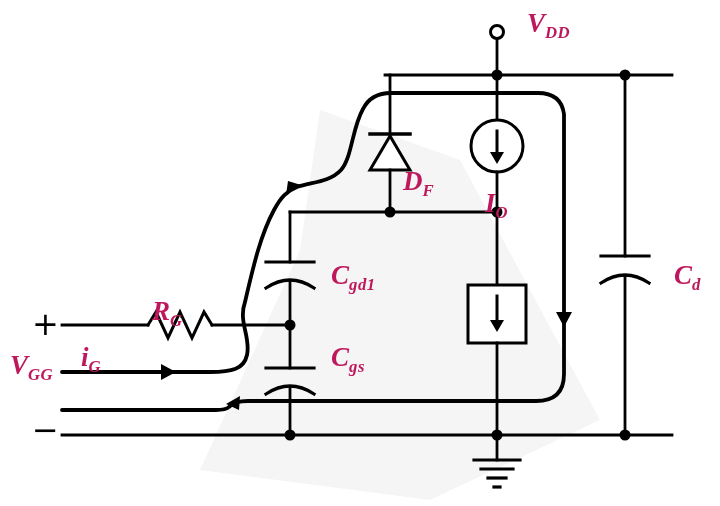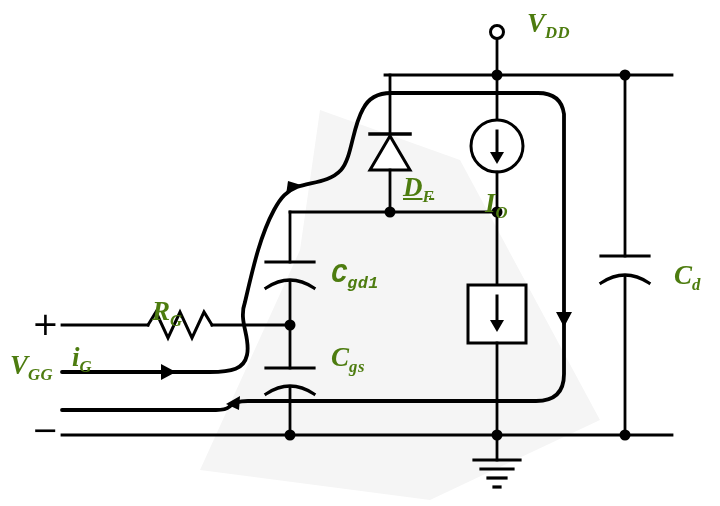--- a/index.html
+++ b/index.html
@@ -10,21 +10,21 @@
     background: #ffffff;
     overflow: hidden;
     font-family: "Liberation Serif", serif;
   }
   svg.circuit { position: absolute; left: 0; top: 0; }
   .lbl {
     position: absolute;
     font-style: italic;
     font-weight: 700;
     font-size: 27px;
-    color: #4d7c0f;
+    color: #be185d;
     white-space: nowrap;
     line-height: 1;
     user-select: none;
   }
   .lbl sub {
     font-size: 0.62em;
     font-style: italic;
     vertical-align: -0.35em;
     letter-spacing: 0.5px;
   }
@@ -129,33 +129,33 @@
       <circle cx="497" cy="212" r="5.5"></circle>
       <circle cx="290" cy="325" r="5.5"></circle>
       <circle cx="290" cy="435" r="5.5"></circle>
       <circle cx="497" cy="435" r="5.5"></circle>
       <circle cx="625" cy="435" r="5.5"></circle>
     </g>
   </svg>
 
   <span class="lbl" style="left:527px; top:10px;"><i>V</i><sub>DD</sub></span>
 
-  <span class="lbl" style="left:403px; top:174px;text-decoration:underline;"><i>D</i><sub>F</sub></span>
+  <span class="lbl" style="left:403px; top:168px;"><i>D</i><sub>F</sub></span>
 
   <span class="lbl" style="left:485px; top:190px;"><i>I</i><sub>O</sub></span>
 
-  <span class="lbl" style="left:331px; top:262px;font-family:Liberation Mono, monospace;"><i>C</i><sub>gd1</sub></span>
+  <span class="lbl" style="left:331px; top:262px;"><i>C</i><sub>gd1</sub></span>
 
   <span class="lbl" style="left:331px; top:344px;"><i>C</i><sub>gs</sub></span>
 
   <span class="lbl" style="left:674px; top:262px;"><i>C</i><sub>d</sub></span>
 
   <span class="lbl" style="left:152px; top:298px;"><i>R</i><sub>G</sub></span>
 
-  <span class="lbl" style="left:72px; top:344px;text-align:right;"><i>i</i><sub>G</sub></span>
+  <span class="lbl" style="left:81px; top:344px;text-align:right;"><i>i</i><sub>G</sub></span>
 
   <span class="lbl" style="left:10px; top:352px;text-align:center;"><i>V</i><sub>GG</sub></span>
 
   <span class="sign" style="left:32px; top:308px;">+</span>
 
   <span class="sign" style="left:32px; top:414px;">−</span>
 
 </div>
 
 </body></html>

